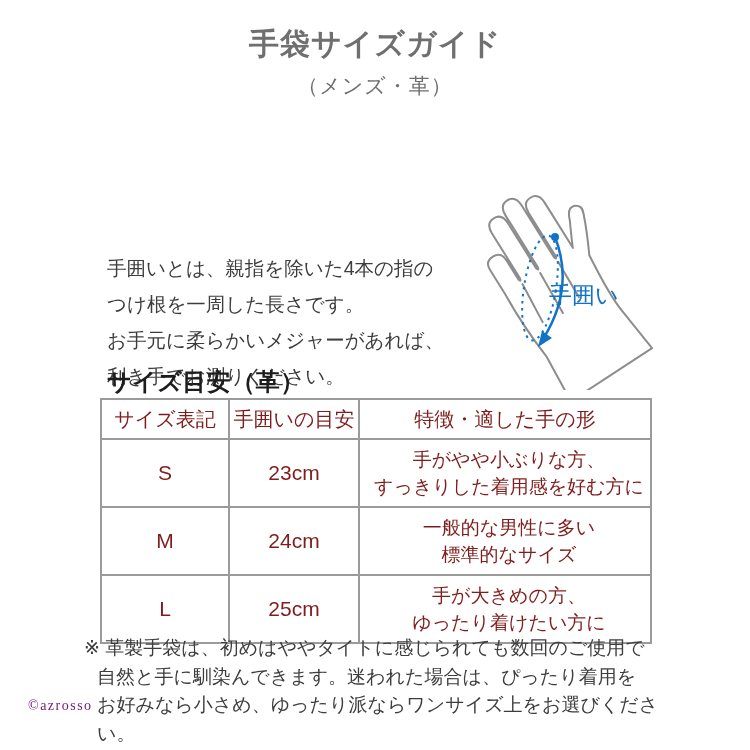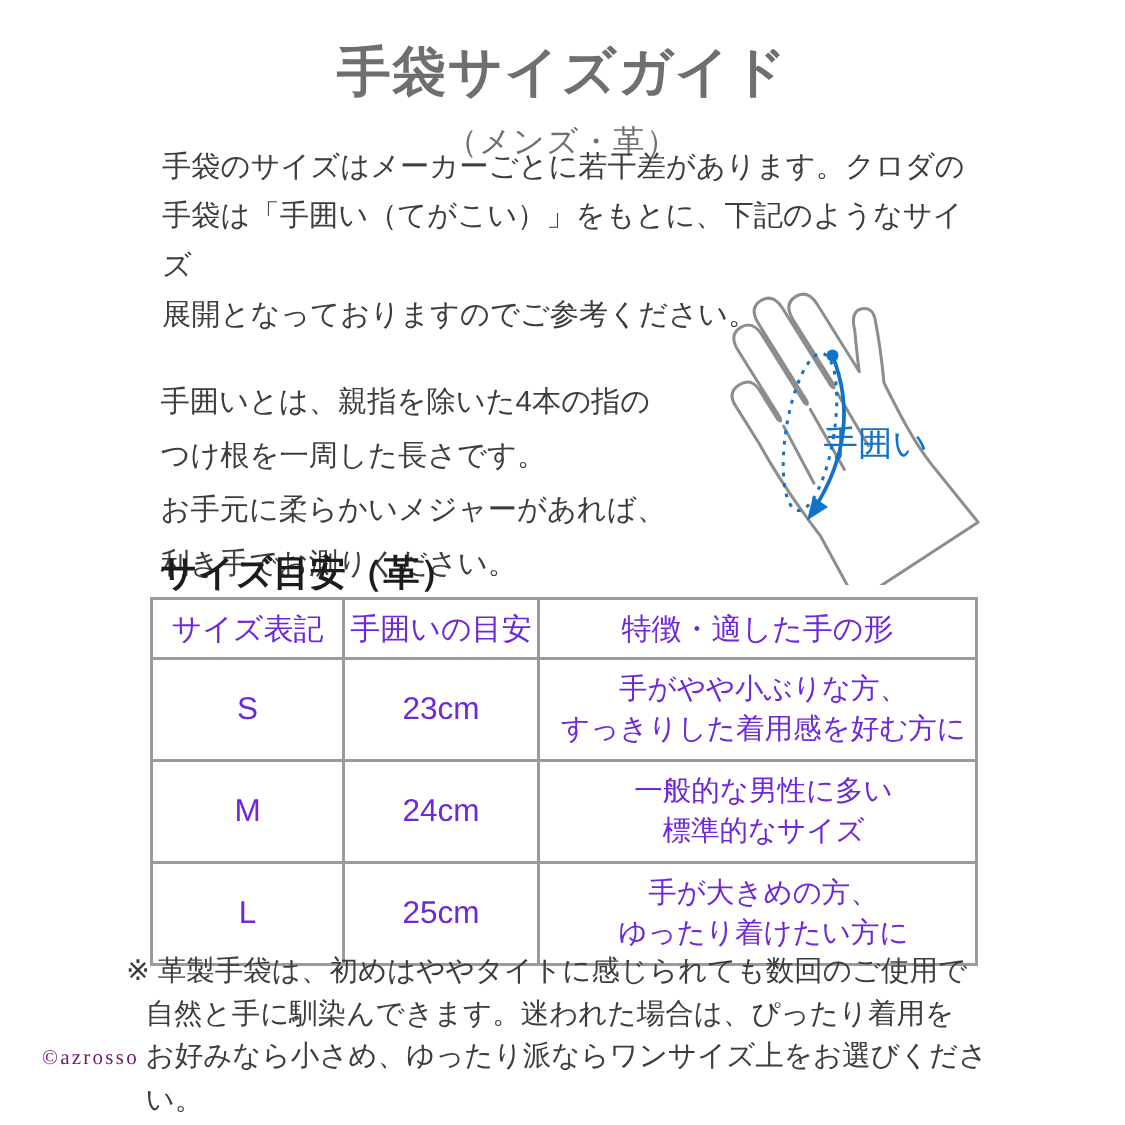--- a/index.html
+++ b/index.html
@@ -15,21 +15,21 @@
   }
   .header {
     position: absolute;
     top: 24px;
     left: 0;
     width: 100%;
     text-align: center;
     color: #6f6f6f;
   }
   .page-title {
-    font-size: 36px;
+    font-size: 30px;
     font-weight: 700;
     letter-spacing: 1px;
   }
   .page-subtitle {
     margin-top: 7px;
     font-size: 21px;
     font-weight: 400;
     letter-spacing: 1px;
   }
   .intro {
@@ -66,21 +66,21 @@
     top: 170px;
     width: 260px;
     height: 220px;
   }
   .size-table {
     position: absolute;
     left: 100px;
     top: 398px;
     width: 550px;
     border-collapse: collapse;
-    color: #6d28d9;
+    color: #7f1d1d;
     table-layout: fixed;
   }
   .size-table th, .size-table td {
     border: 2px solid #9b9b9b;
   }
   .size-table th {
     height: 40px;
     font-size: 20px;
     font-weight: 400;
     text-align: center;
@@ -121,23 +121,20 @@
 </head>
 <body>
 
 <div class="page">
 
   <div class="header">
     <div class="page-title">手袋サイズガイド</div>
     <div class="page-subtitle">（メンズ・革）</div>
   </div>
 
-  <p class="intro">手袋のサイズはメーカーごとに若干差があります。クロダの
-手袋は「手囲い（てがこい）」をもとに、下記のようなサイズ
-展開となっておりますのでご参考ください。</p>
 
   <p class="tegakoi-body">手囲いとは、親指を除いた4本の指の
 つけ根を一周した長さです。
 お手元に柔らかいメジャーがあれば、
 利き手でお測りください。</p>
 
   <svg class="glove-svg" viewBox="0 0 260 220">
     <g transform="rotate(-32 130 118)" fill="#ffffff" stroke-width="2" stroke-linejoin="round" stroke-linecap="round" stroke="#8d8d8d">
       <path d="M 86 224 L 89 174
                C 86 142 86 118 87 100

